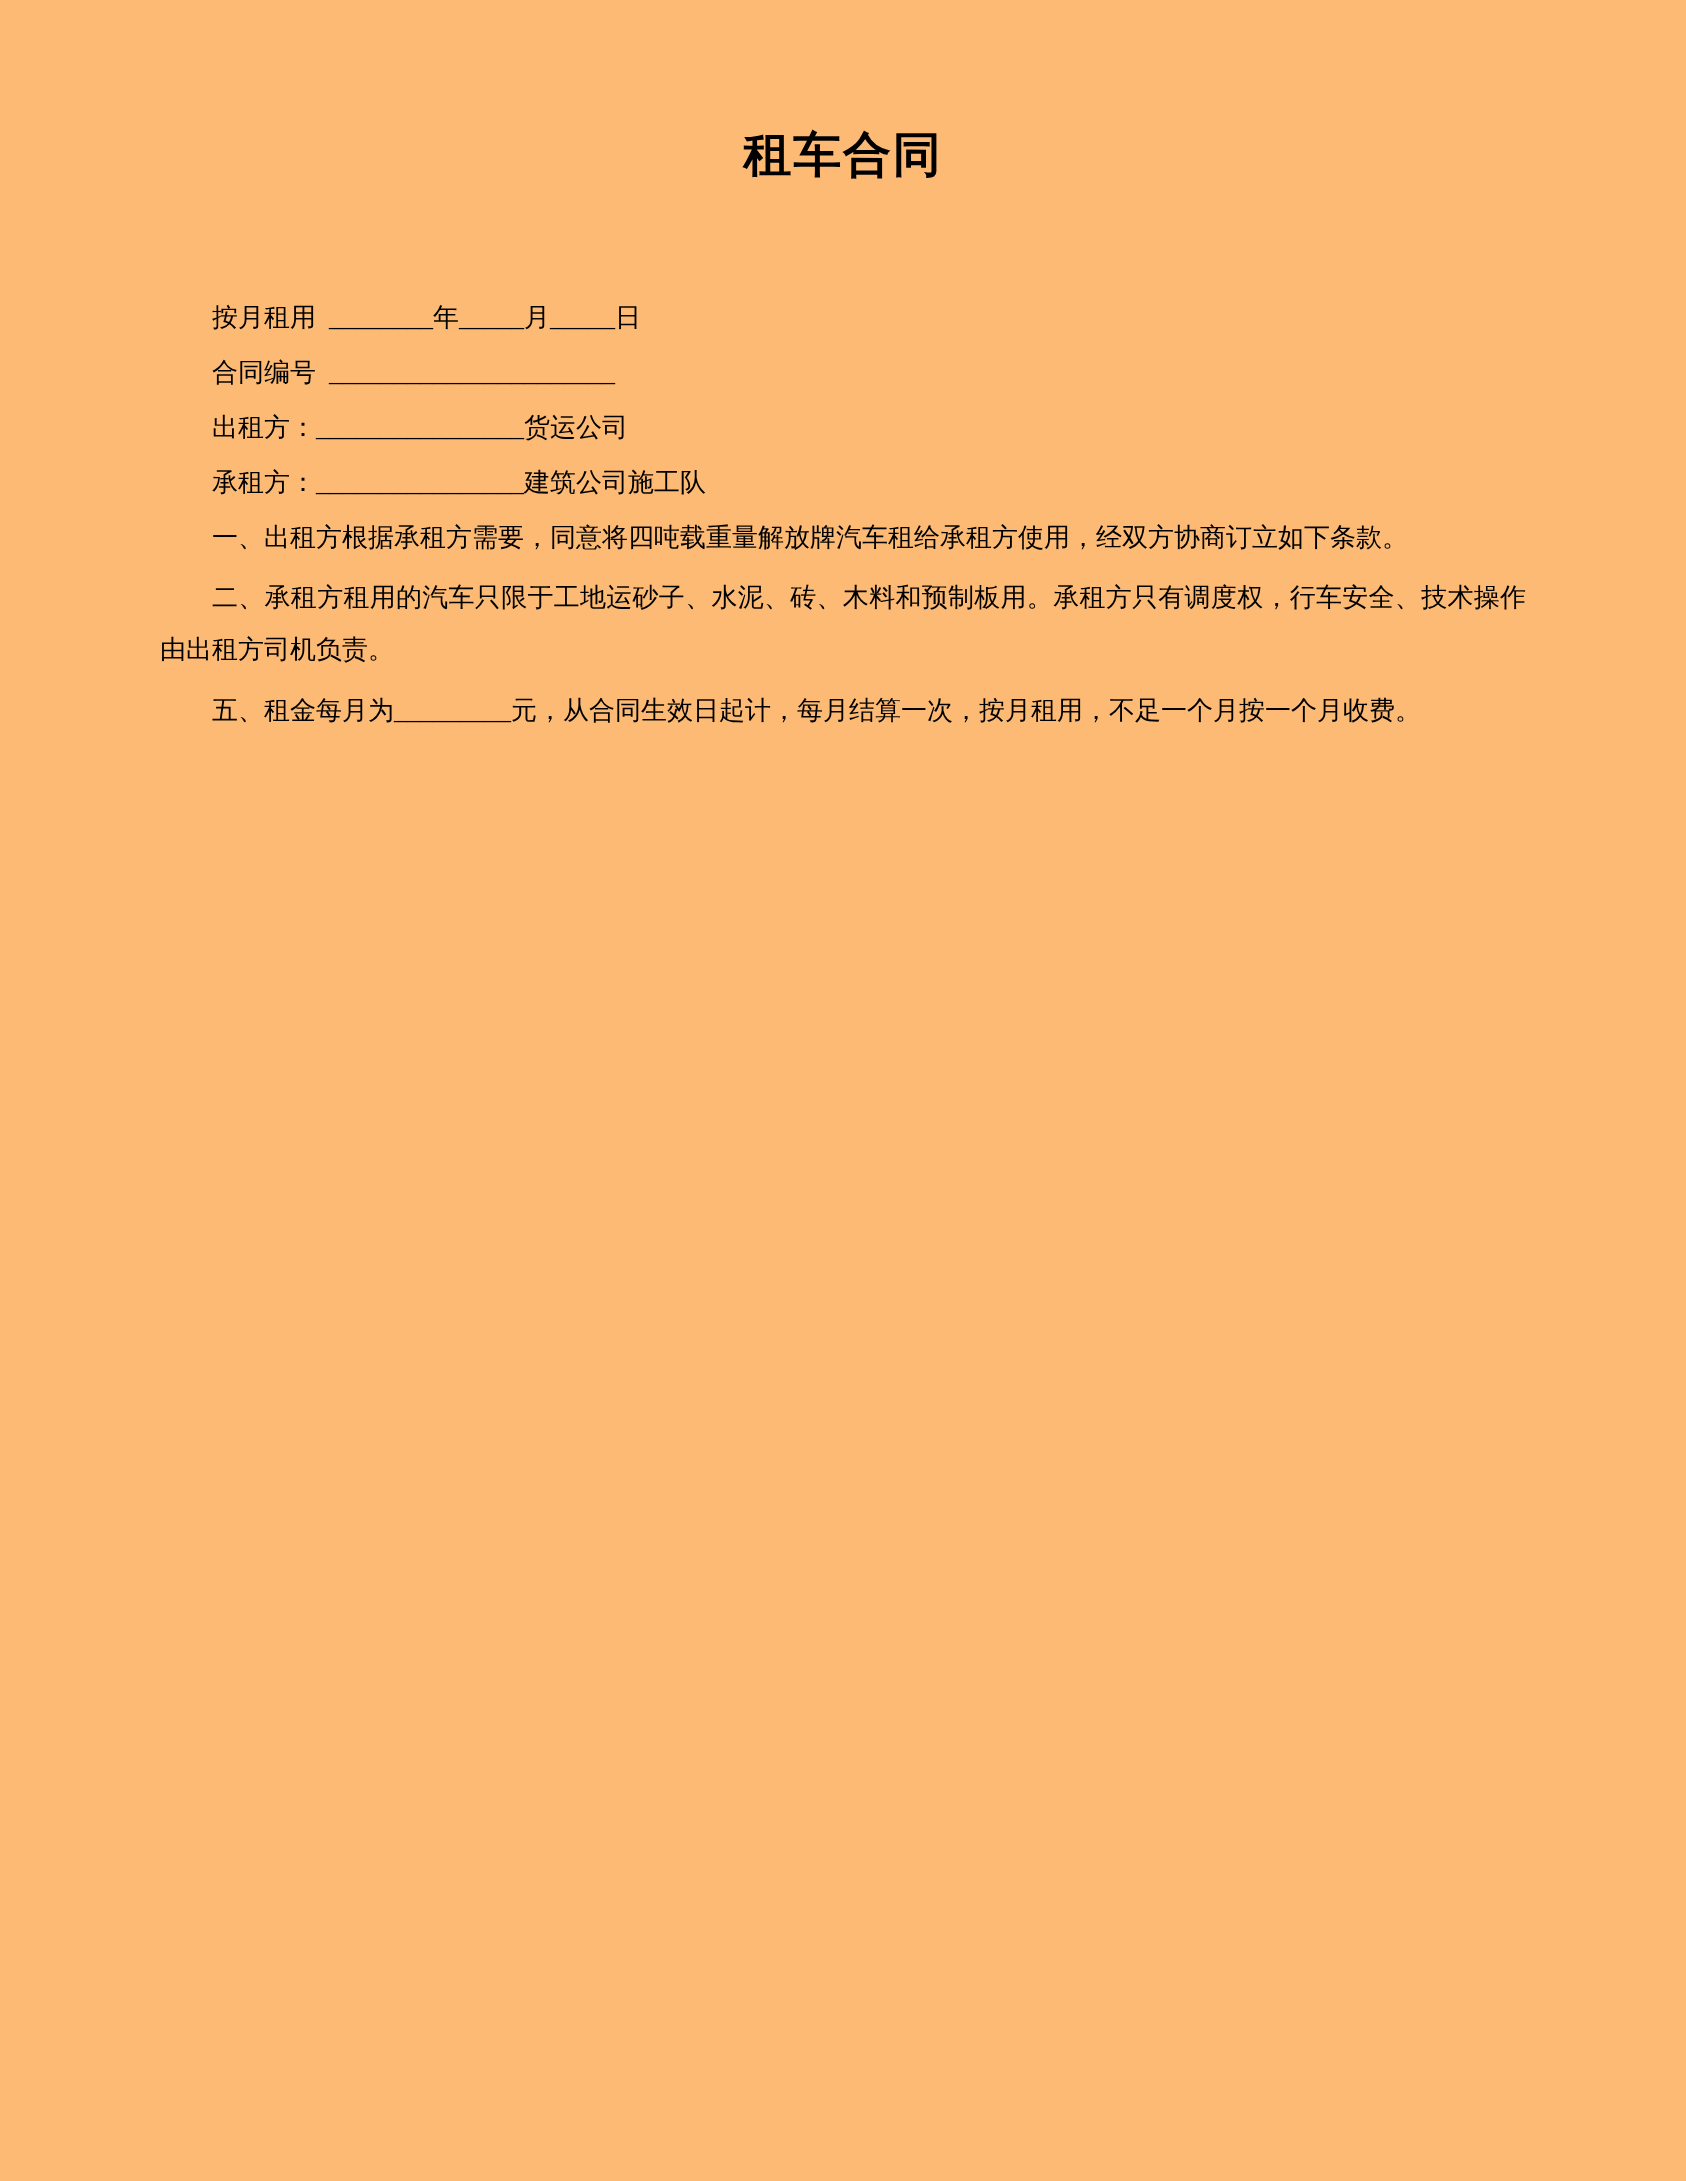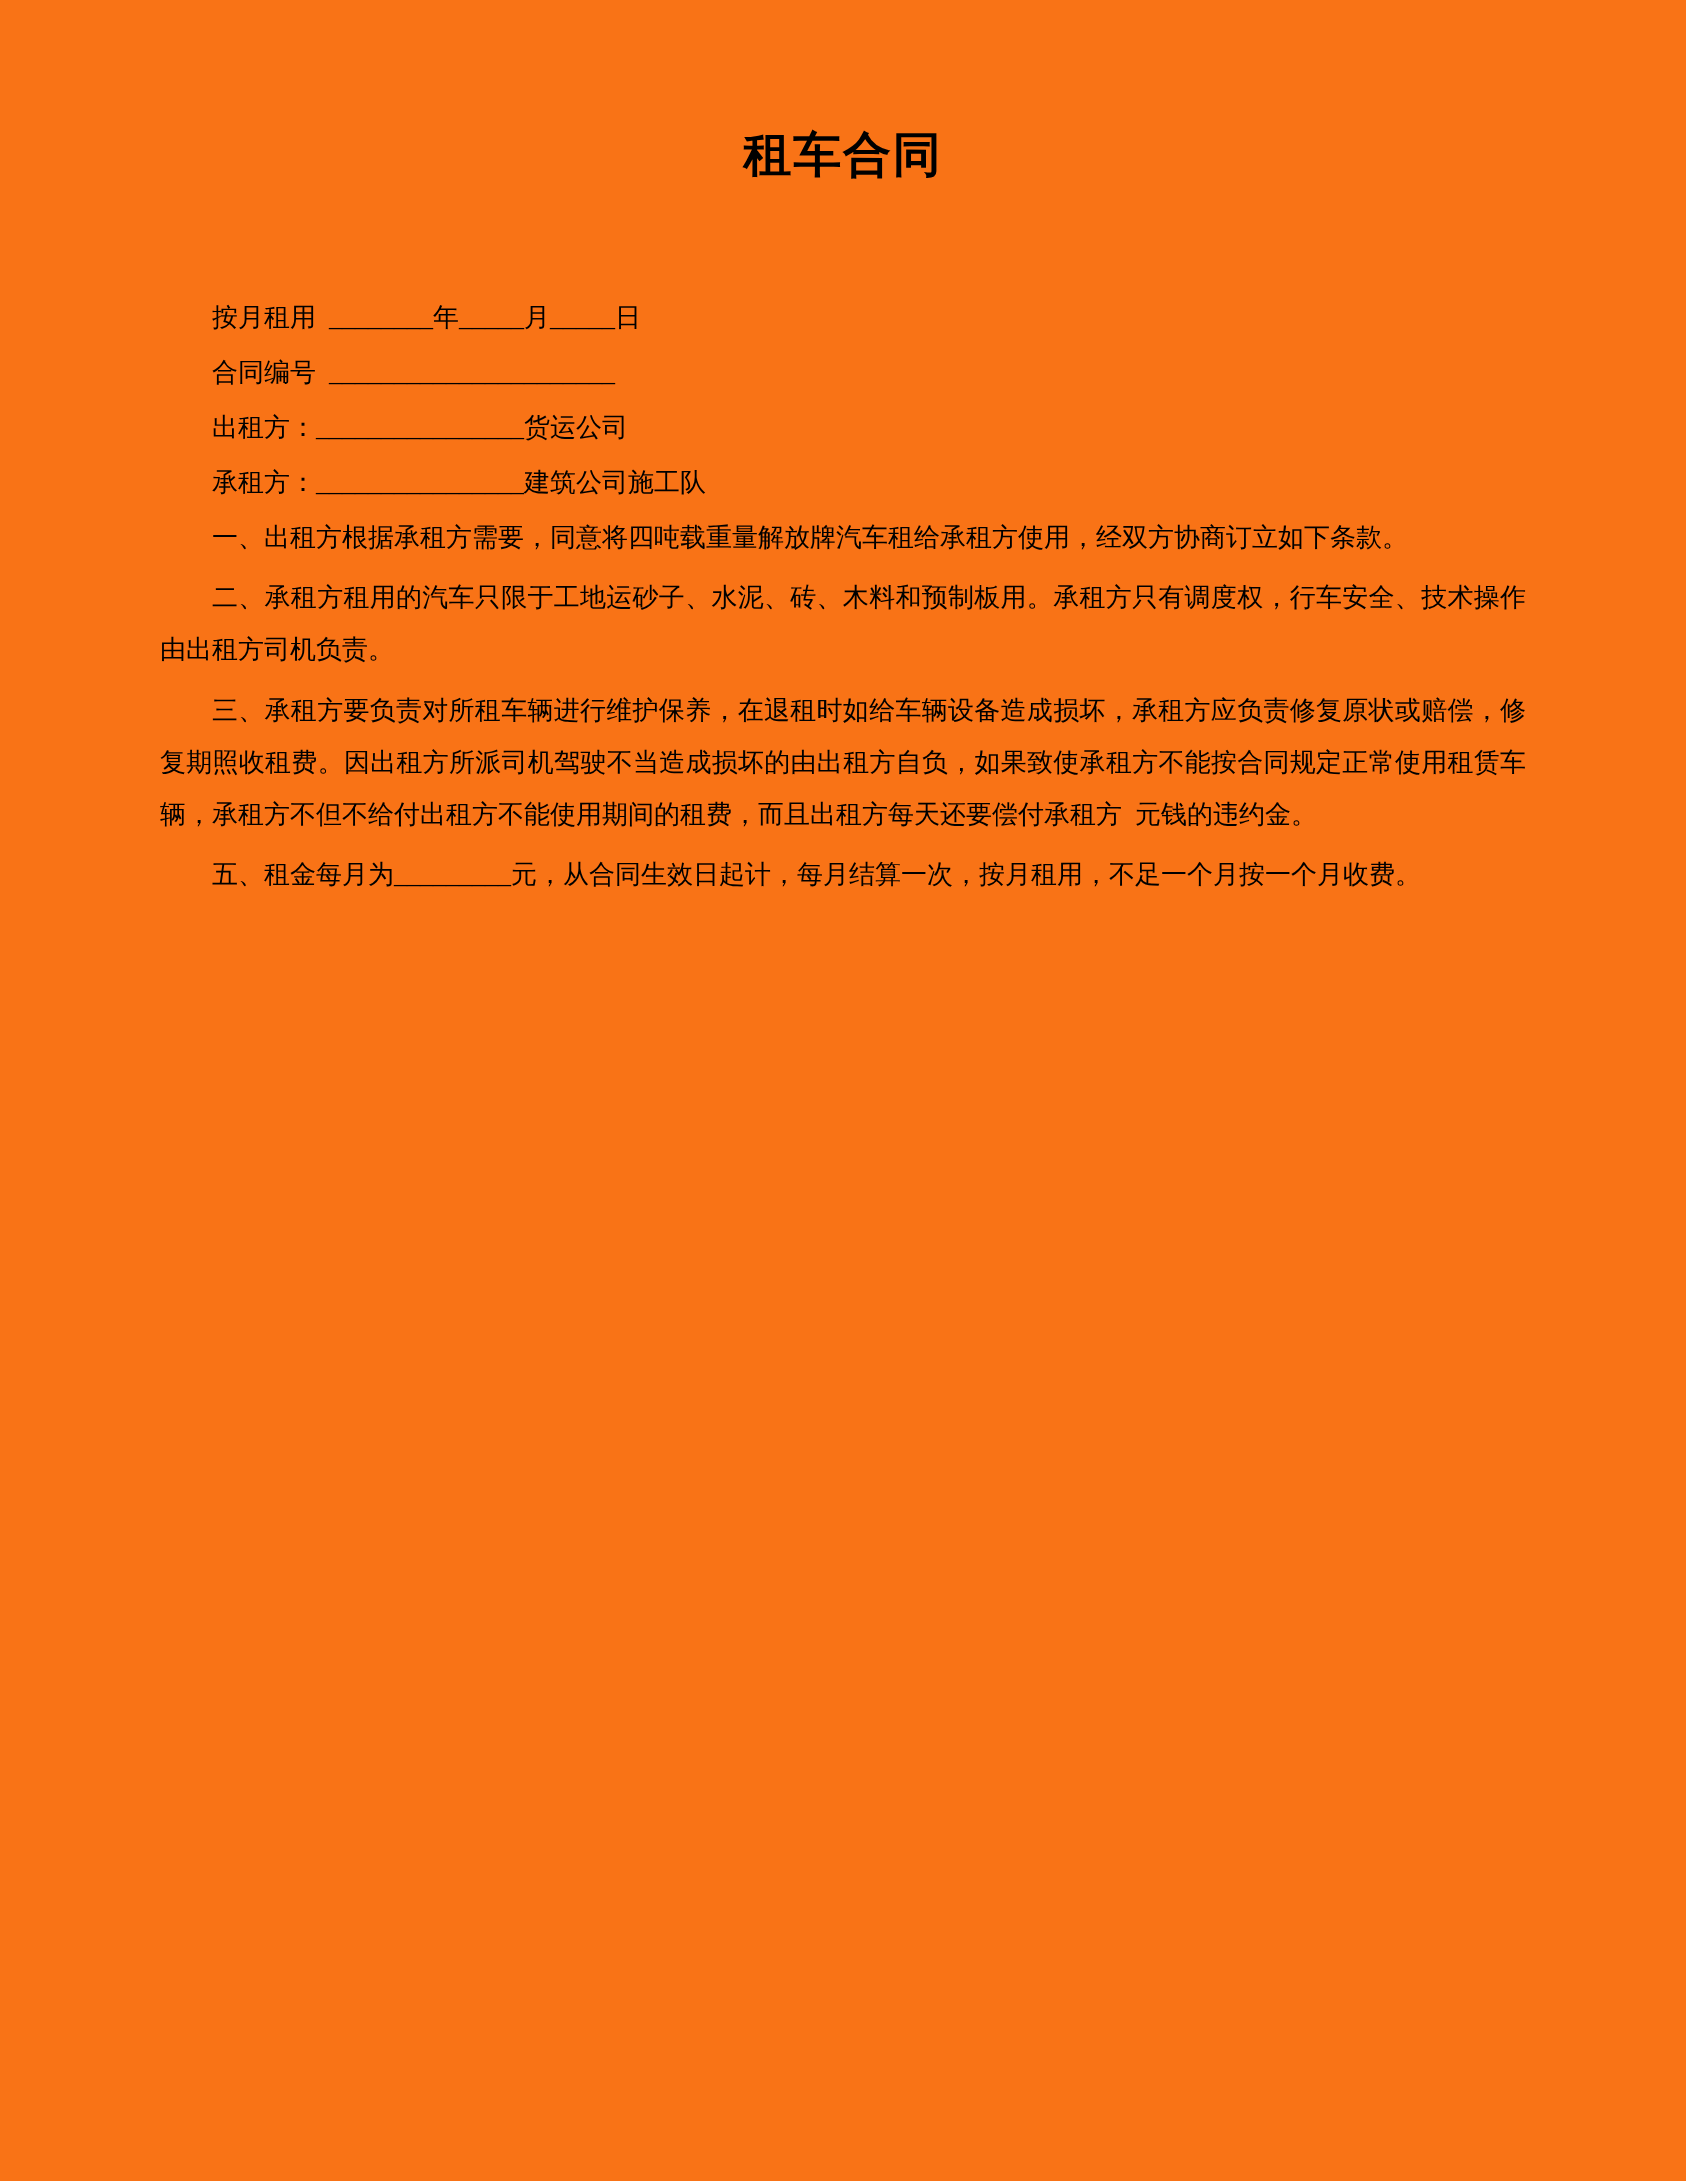--- a/index.html
+++ b/index.html
@@ -12,21 +12,21 @@
     min-height: 2182px;
     font-family: "Liberation Serif", "DejaVu Serif", serif;
     color: #000000;
     -webkit-font-smoothing: antialiased;
   }
   .page {
     box-sizing: border-box;
     width: 1686px;
     min-height: 2182px;
     padding: 127px 160px 55px 160px;
-    background: #f97316;
+    background: #fdba74;
   }
   .title {
     font-family: "Liberation Sans", "DejaVu Sans", sans-serif;
     font-weight: bold;
     font-size: 48px;
     line-height: 1.15;
     text-align: center;
     letter-spacing: 1.8px;
     margin: 0 0 108px 0;
   }
@@ -63,18 +63,17 @@
   <div class="fields">
     <p class="field">按月租用  ________年_____月_____日</p>
     <p class="field">合同编号  ______________________</p>
     <p class="field">出租方：________________货运公司</p>
     <p class="field">承租方：________________建筑公司施工队</p>
   </div>
 
   <div class="clauses">
     <p class="clause">一、出租方根据承租方需要，同意将四吨载重量解放牌汽车租给承租方使用，经双方协商订立如下条款。</p>
     <p class="clause">二、承租方租用的汽车只限于工地运砂子、水泥、砖、木料和预制板用。承租方只有调度权，行车安全、技术操作由出租方司机负责。</p>
-    <p class="clause">三、承租方要负责对所租车辆进行维护保养，在退租时如给车辆设备造成损坏，承租方应负责修复原状或赔偿，修复期照收租费。因出租方所派司机驾驶不当造成损坏的由出租方自负，如果致使承租方不能按合同规定正常使用租赁车辆，承租方不但不给付出租方不能使用期间的租费，而且出租方每天还要偿付承租方  元钱的违约金。</p>
     <p class="clause">五、租金每月为_________元，从合同生效日起计，每月结算一次，按月租用，不足一个月按一个月收费。</p>
   </div>
 
 </div>
 
 
 </body></html>

